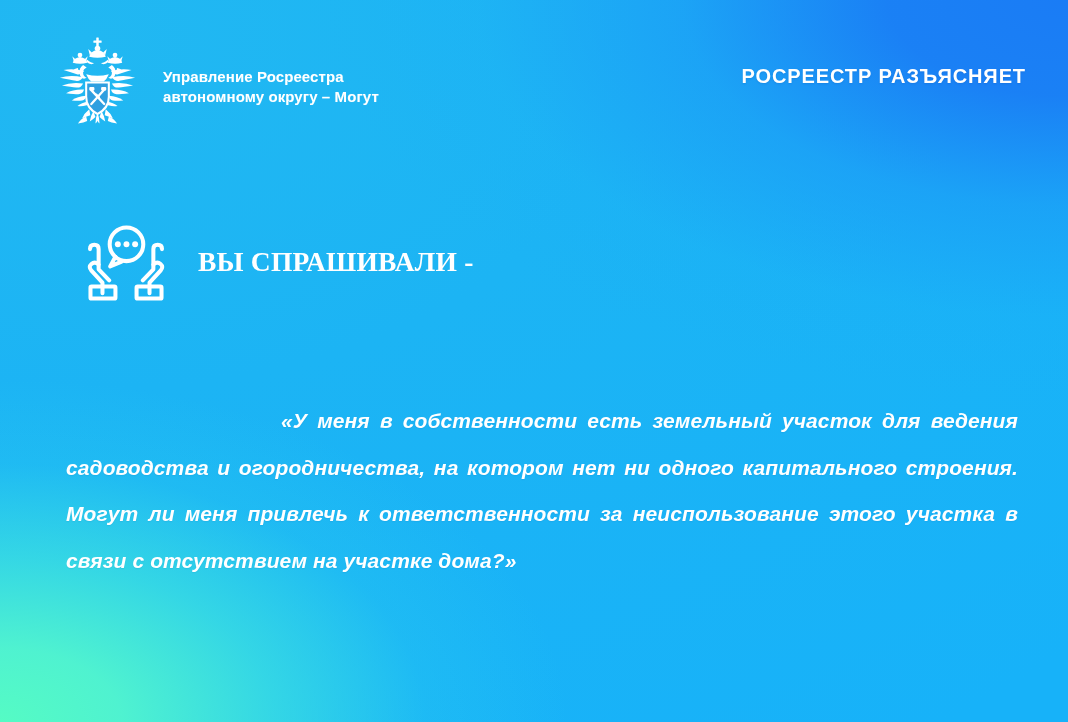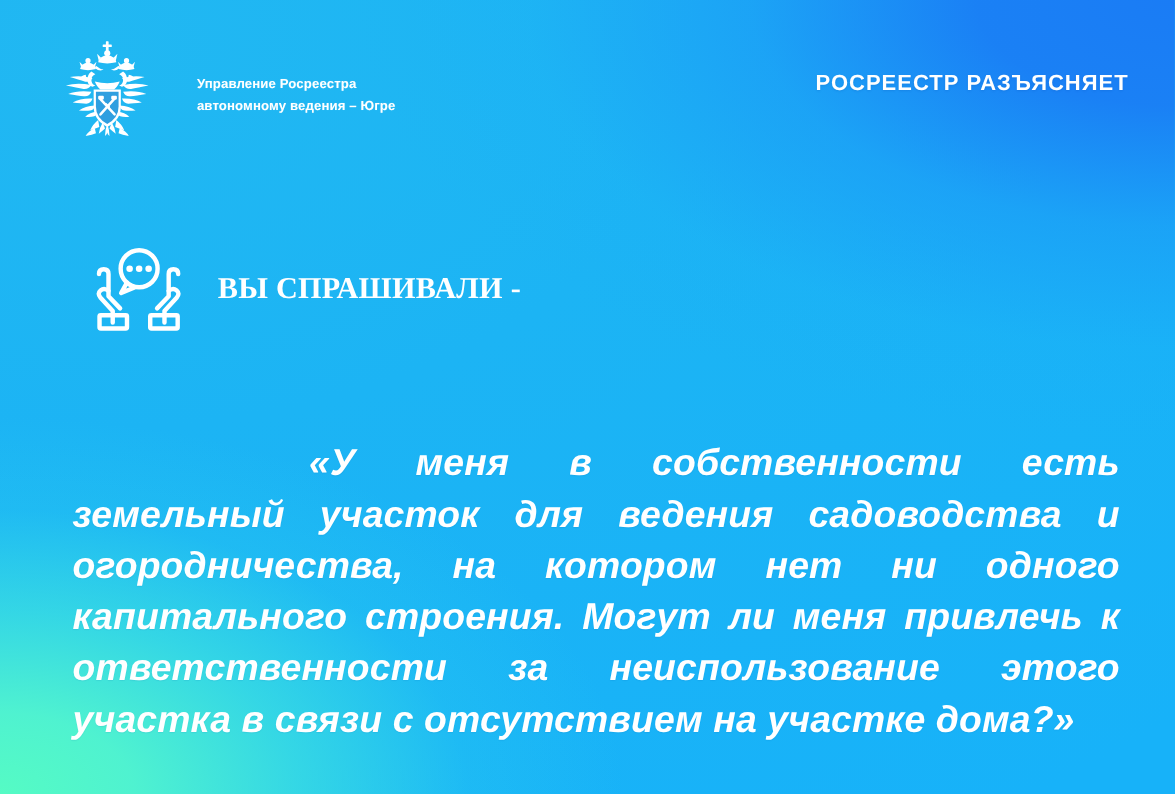--- a/index.html
+++ b/index.html
@@ -17,24 +17,23 @@
       radial-gradient(130% 120% at 8% 6%,    rgba(33,184,242,1) 0%,   rgba(28,180,244,1) 40%,  rgba(23,178,249,1) 100%),
       linear-gradient(118deg,#1fb6f0 0%,#18b6f6 38%,#16b2f6 62%,#17b4fb 100%);
   }
   .layer{position:absolute;}
 
   
   #logo-block{left:46px;top:34px;display:flex;align-items:center;gap:14px;}
   #eagle-emblem{width:103px;height:103px;display:block;flex:0 0 auto;}
   #logo-text{display:flex;flex-direction:column;gap:2px;padding-top:2px;}
   #logo-text span{
-    color:#ffffff;font-weight:bold;font-size:12px;line-height:17.4px;
+    color:#ffffff;font-weight:bold;font-size:15px;line-height:17.4px;
     letter-spacing:0.1px;white-space:nowrap;
     text-shadow:0 0 1px rgba(255,255,255,0.25);
-    margin-left:16px;
   }
 
   
   #header-title{
     right:42px;top:59px;color:#ffffff;font-weight:bold;
     font-size:20px;line-height:34px;letter-spacing:0.9px;white-space:nowrap;
     text-shadow:0 1px 2px rgba(10,70,160,0.18);
   }
 
   
@@ -44,21 +43,21 @@
     display:flex;flex-direction:column;
     font-family:"Liberation Serif",serif;font-weight:bold;
     color:#ffffff;font-size:27.5px;line-height:36px;letter-spacing:0.2px;
     white-space:nowrap;padding-bottom:4px;
   }
 
   
   #body-quote{
     left:66px;top:398px;width:952px;
     color:#ffffff;font-weight:bold;font-style:italic;
-    font-size:34px;line-height:46.5px;
+    font-size:21px;line-height:46.5px;
     text-align:justify;text-align-last:left;
     letter-spacing:0.1px;
     text-shadow:0 1px 1px rgba(12,90,170,0.10);
   }
   #body-quote::first-line{}
   #body-quote .indent{display:inline-block;width:215px;}
 </style>
 </head>
 <body>
 
@@ -134,21 +133,21 @@
       </g>
       <g fill="#ffffff">
         <rect x="84" y="103" width="10" height="7" rx="2"></rect>
         <rect x="107" y="103" width="10" height="7" rx="2"></rect>
         <rect x="95" y="118" width="11" height="4" rx="1.6" transform="rotate(45 100 120)"></rect>
       </g>
     </svg>
 
     <div id="logo-text">
       <span>Управление Росреестра</span>
-      <span>автономному ведения – Югре</span>
+      <span>автономному округу – Могут</span>
     </div>
   </div>
 
   <div class="layer" id="header-title">РОСРЕЕСТР РАЗЪЯСНЯЕТ</div>
 
   <div class="layer" id="qa-row">
 
     <svg id="hands-bubble-icon" viewBox="0 0 100 100" aria-hidden="true">
       <g fill="none" stroke="#ffffff" stroke-width="4.2" stroke-linecap="round" stroke-linejoin="round">
 

